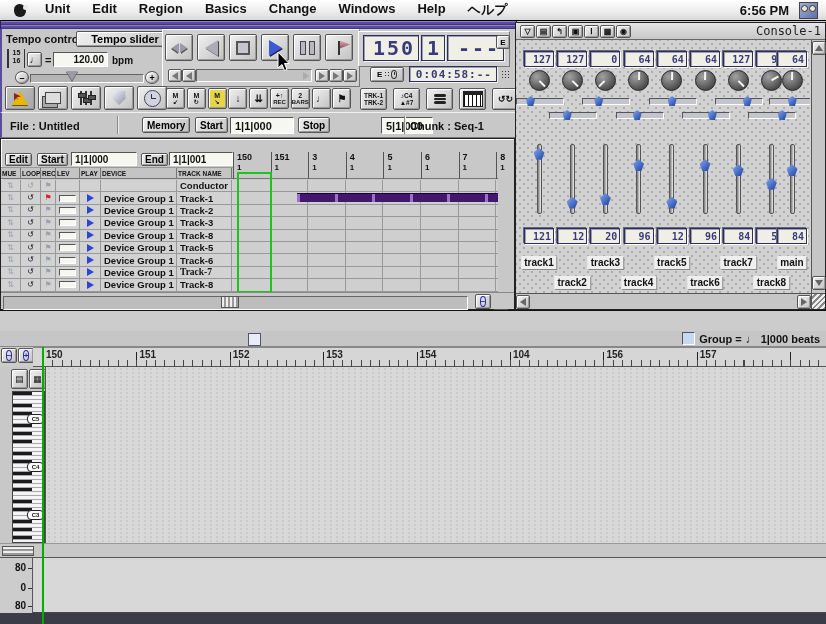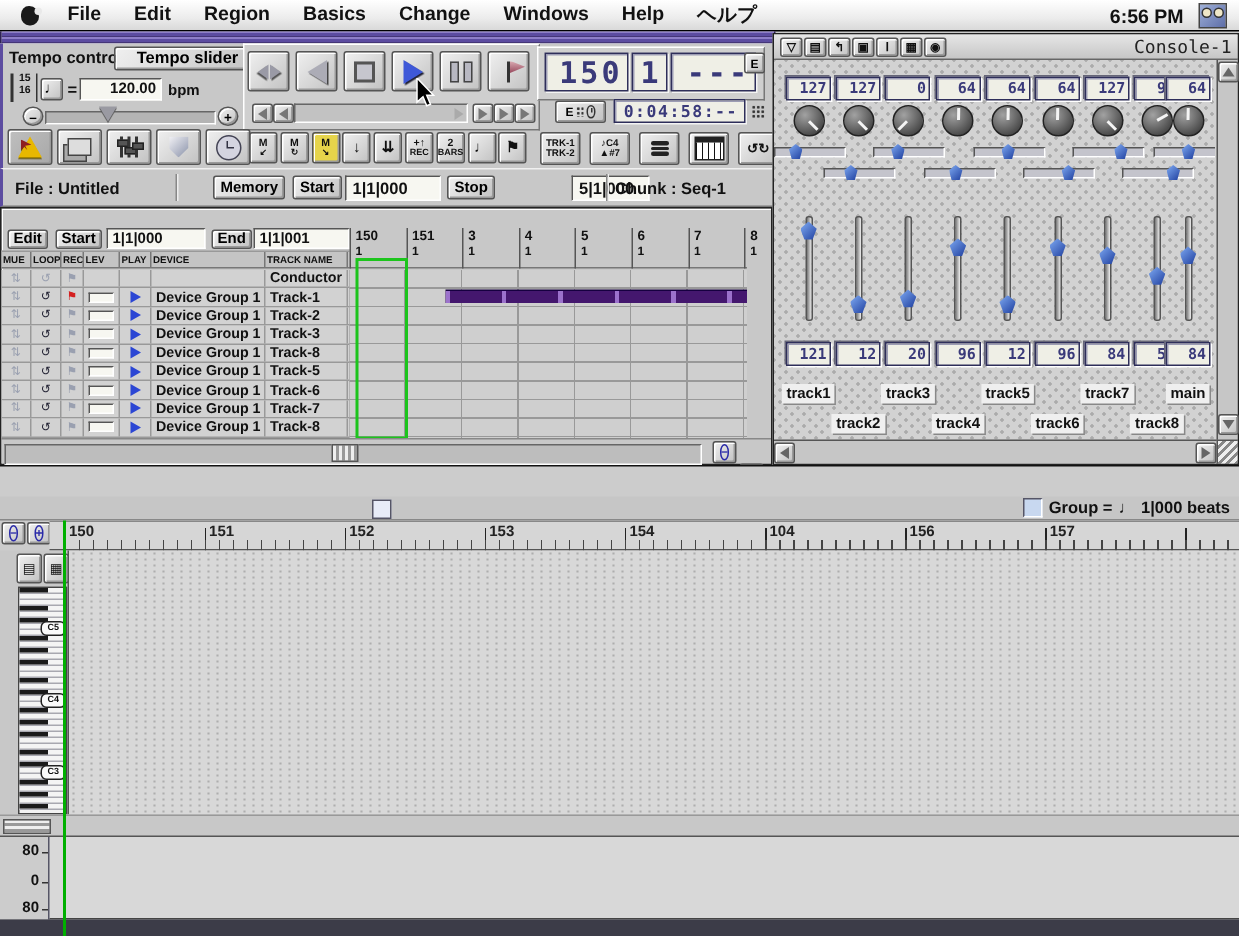--- a/index.html
+++ b/index.html
@@ -210,21 +210,21 @@
   #cursor{z-index:99;}
 </style>
 </head>
 <body>
 
 <div id="screen">
 
   <div class="abs" id="menubar">
     <span id="apple"></span>
     <span id="menu-items" style="display: flex;">
-        <span class="menu-item">File</span>
+        <span class="menu-item">Unit</span>
         <span class="menu-item">Edit</span>
         <span class="menu-item">Region</span>
         <span class="menu-item">Basics</span>
         <span class="menu-item">Change</span>
         <span class="menu-item">Windows</span>
         <span class="menu-item">Help</span>
         <span class="menu-item">ヘルプ</span>
       </span>
     <span id="menu-right">
       <span>6:56 PM</span>
@@ -557,21 +557,21 @@
           <div class="td" style="width: 15px;">
             <div class="gl" style="color: rgb(154, 160, 176);">⚑</div>
           </div>
           <div class="td" style="width: 24px;">
             <div class="inset lev-box"></div>
           </div>
           <div class="td" style="width: 21px;">
             <div class="ptri"></div>
           </div>
           <div class="td txt" style="width: 76px;">Device Group 1</div>
-          <div class="td txt" style="width: 55px;">Track-7</div>
+          <div class="td txt" style="width: 55px; font-family: Liberation Serif, serif;">Track-7</div>
         </div>
         <div class="trow">
           <div class="td" style="width: 20px;">
             <div class="gl" style="color: rgb(154, 160, 176);">⇅</div>
           </div>
           <div class="td" style="width: 20px;">
             <div class="gl" style="color: rgb(34, 34, 51);">↺</div>
           </div>
           <div class="td" style="width: 15px;">
             <div class="gl" style="color: rgb(154, 160, 176);">⚑</div>

